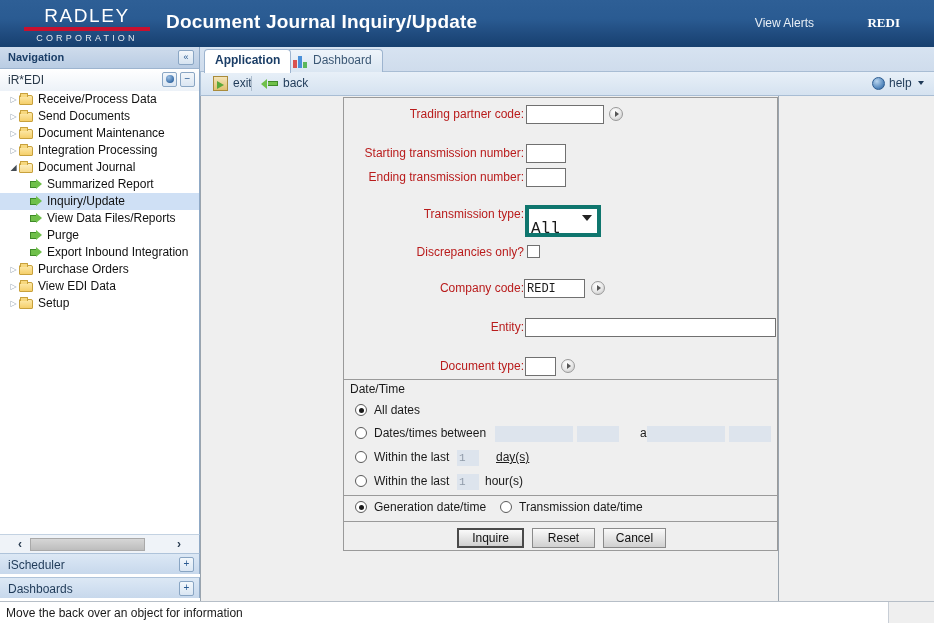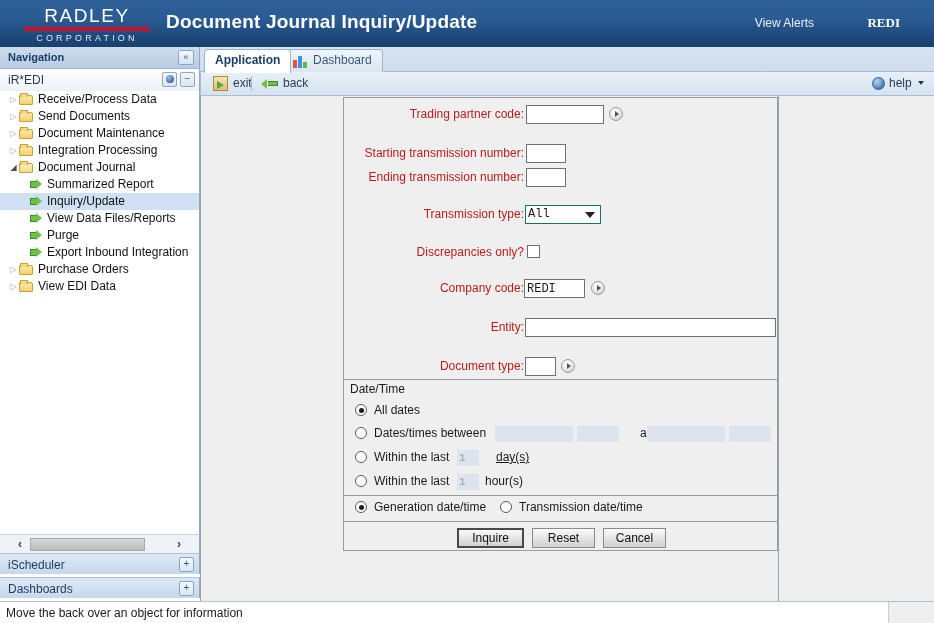--- a/index.html
+++ b/index.html
@@ -311,23 +311,23 @@
     background: radial-gradient(circle at 40% 30%, #ffffff 0%, #e6e6e6 55%, #c0c0c0 100%);
     border:1px solid #9a9a9a; cursor:pointer;
   }
   .lookup-btn:after {
     content:""; position:absolute; left:5px; top:3px;
     border-top:3px solid transparent; border-bottom:3px solid transparent;
     border-left:4px solid #555555;
   }
   .fselect {
     position:absolute; height:19px;
-    border:1px solid #0f766e; background:#ffffff;
-    font-family:"Liberation Mono", monospace; font-size:12px;
-    color:#1a1a1a; padding:0 2px;
+    border:4px solid #0f766e; background:#ffffff;
+    font-family:"Liberation Mono", monospace; font-size:16px;
+    color:#1a1a1a; padding:12px 2px;
   }
   .fselect-caret {
     position:absolute; right:5px; top:6px; width:0; height:0;
     border-left:5px solid transparent; border-right:5px solid transparent;
     border-top:6px solid #222222; pointer-events:none;
   }
   .fcheckbox {
     position:absolute; width:13px; height:13px;
     border:1px solid #707070; background:#ffffff; cursor:pointer;
   }
@@ -412,20 +412,21 @@
       <div class="tree-row"><span class="twisty">▷</span><span class="folder-icon"><i></i></span><span class="label">Document Maintenance</span></div>
       <div class="tree-row"><span class="twisty">▷</span><span class="folder-icon"><i></i></span><span class="label">Integration Processing</span></div>
       <div class="tree-row"><span class="twisty open">◢</span><span class="folder-icon open"><i></i></span><span class="label">Document Journal</span></div>
       <div class="tree-row child"><span class="arrow-icon"></span><span class="label">Summarized Report</span></div>
       <div class="tree-row child selected"><span class="arrow-icon"></span><span class="label">Inquiry/Update</span></div>
       <div class="tree-row child"><span class="arrow-icon"></span><span class="label">View Data Files/Reports</span></div>
       <div class="tree-row child"><span class="arrow-icon"></span><span class="label">Purge</span></div>
       <div class="tree-row child"><span class="arrow-icon"></span><span class="label">Export Inbound Integration</span></div>
       <div class="tree-row"><span class="twisty">▷</span><span class="folder-icon"><i></i></span><span class="label">Purchase Orders</span></div>
       <div class="tree-row"><span class="twisty">▷</span><span class="folder-icon"><i></i></span><span class="label">View EDI Data</span></div>
+      <div class="tree-row"><span class="twisty">▷</span><span class="folder-icon"><i></i></span><span class="label">Setup</span></div>
     </div>
 
   <div class="nav-hscroll">
     <div class="hs-arrow left">‹</div>
     <div class="hs-thumb"></div>
     <div class="hs-arrow right">›</div>
   </div>
 
   <div class="side-panel" id="panel-ischeduler">
     <div class="sp-label">iScheduler</div>

